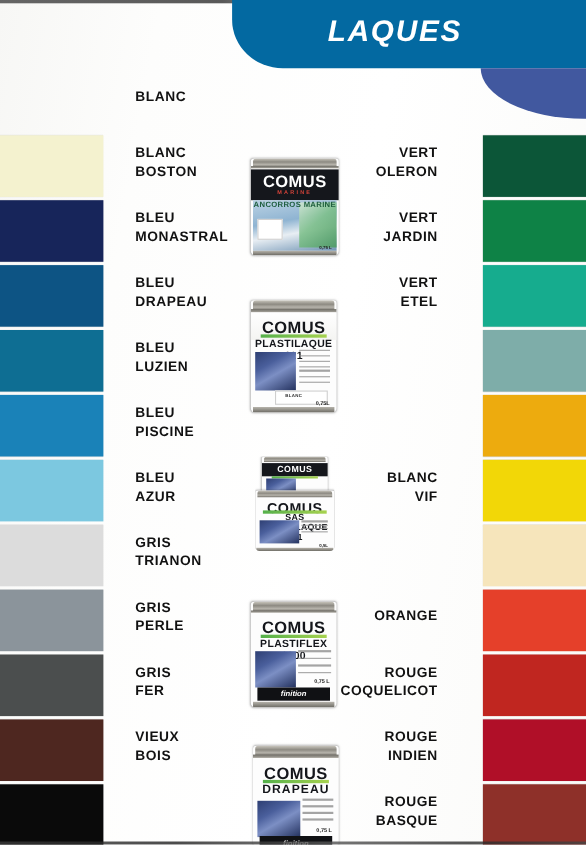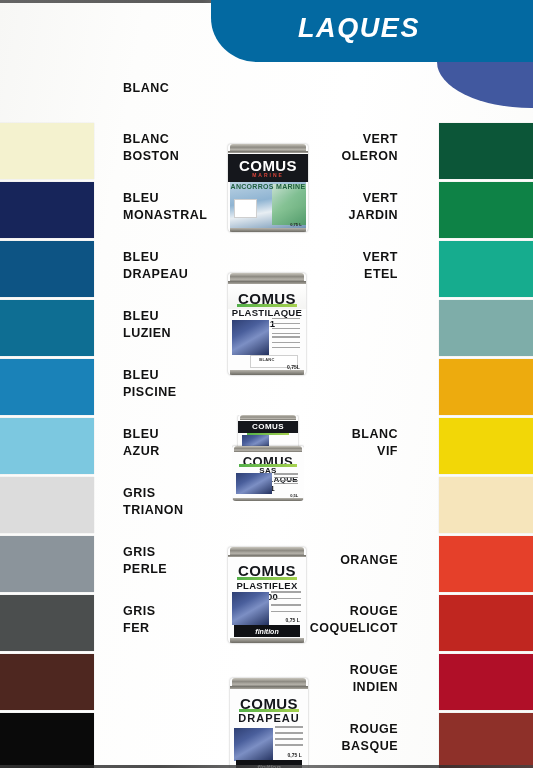--- a/index.html
+++ b/index.html
@@ -298,20 +298,22 @@
       <div class="row" style="top: 593px;">
         <div class="swatch left" style="background: rgb(75, 78, 78);"></div>
         <div class="label left">GRIS
 FER</div>
         <div class="label right">ROUGE
 COQUELICOT</div>
         <div class="swatch right" style="background: rgb(192, 38, 32);"></div>
       </div>
       <div class="row" style="top: 652px;">
         <div class="swatch left" style="background: rgb(78, 39, 32);"></div>
+        <div class="label left">VIEUX
+BOIS</div>
         <div class="label right">ROUGE
 INDIEN</div>
         <div class="swatch right" style="background: rgb(176, 15, 40);"></div>
       </div>
       <div class="row" style="top: 711px;">
         <div class="swatch left" style="background: rgb(10, 10, 10);"></div>
         <div class="label right">ROUGE
 BASQUE</div>
         <div class="swatch right" style="background: rgb(142, 48, 41);"></div>
       </div>

